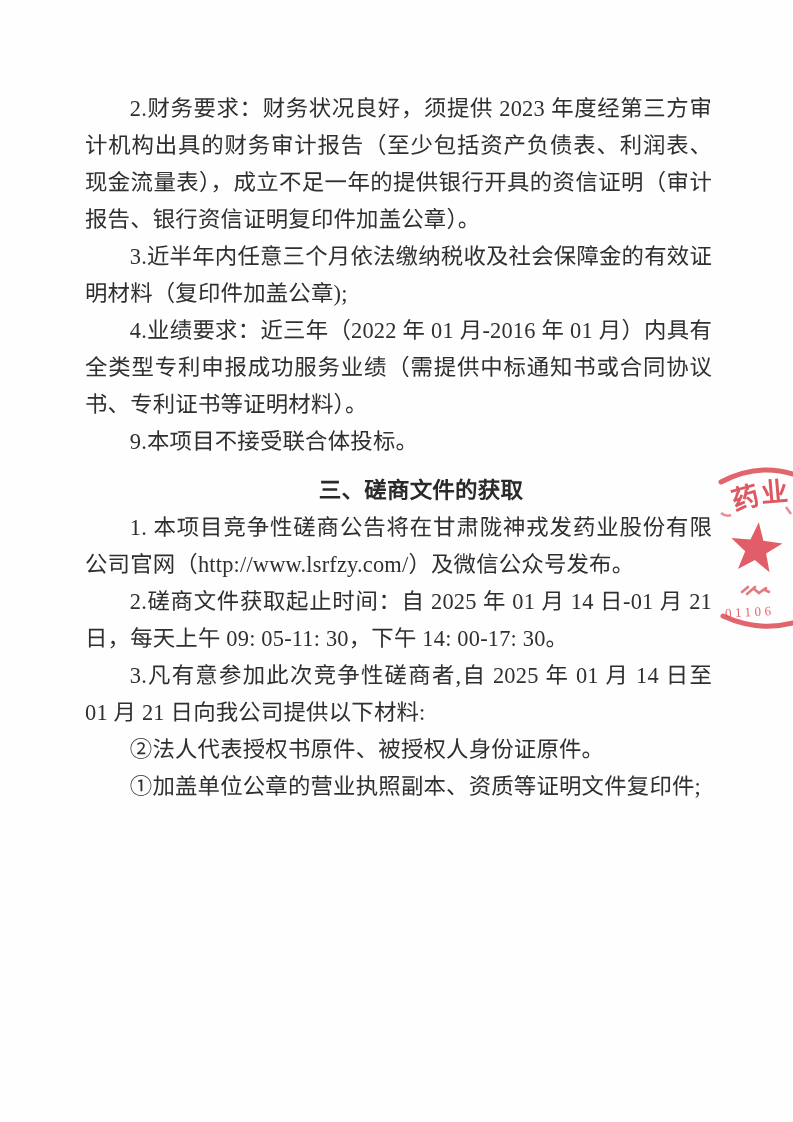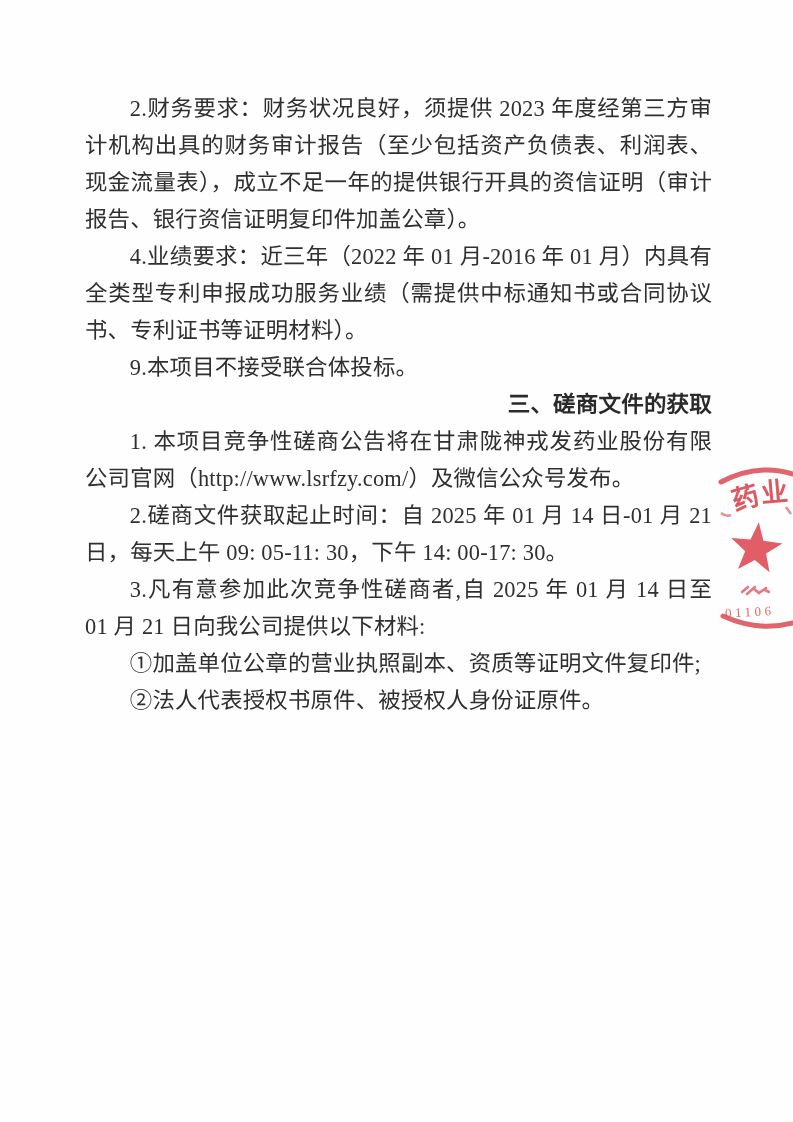--- a/index.html
+++ b/index.html
@@ -26,56 +26,57 @@
     color: #2f2f2f;
     text-align: justify;
     text-justify: inter-character;
     letter-spacing: 0.2px;
   }
   .content p {
     margin: 0;
     text-indent: 2em;
   }
   .content h3.section-heading {
-    margin: 0 0 0 0;
+    margin: 12px 0 0 0;
     text-indent: 2em;
     font-family: "Liberation Sans", "DejaVu Sans", sans-serif;
     font-weight: bold;
     font-size: 22.5px;
     line-height: 37px;
     color: #2a2a2a;
-    text-align: right;
+    text-align: center;
   }
   .seal {
     position: absolute;
     left: 713px;
     top: 455px;
     width: 80px;
     height: 180px;
     pointer-events: none;
   }
   .seal svg text {
     font-family: "Liberation Serif", "DejaVu Serif", serif;
   }
 </style>
 </head>
 <body>
 
 <div class="page">
 
   <div class="content">
     <p>2.财务要求：财务状况良好，须提供 2023 年度经第三方审计机构出具的财务审计报告（至少包括资产负债表、利润表、现金流量表），成立不足一年的提供银行开具的资信证明（审计报告、银行资信证明复印件加盖公章）。</p>
+    <p>3.近半年内任意三个月依法缴纳税收及社会保障金的有效证明材料（复印件加盖公章);</p>
     <p>4.业绩要求：近三年（2022 年 01 月-2016 年 01 月）内具有全类型专利申报成功服务业绩（需提供中标通知书或合同协议书、专利证书等证明材料）。</p>
     <p>9.本项目不接受联合体投标。</p>
     <h3 class="section-heading">三、磋商文件的获取</h3>
     <p>1. 本项目竞争性磋商公告将在甘肃陇神戎发药业股份有限公司官网（http://www.lsrfzy.com/）及微信公众号发布。</p>
     <p>2.磋商文件获取起止时间：自 2025 年 01 月 14 日-01 月 21 日，每天上午 09: 05-11: 30，下午 14: 00-17: 30。</p>
     <p>3.凡有意参加此次竞争性磋商者,自 2025 年 01 月 14 日至 01 月 21 日向我公司提供以下材料:</p>
+    <p>②法人代表授权书原件、被授权人身份证原件。</p>
     <p>①加盖单位公章的营业执照副本、资质等证明文件复印件;</p>
-    <p>②法人代表授权书原件、被授权人身份证原件。</p>
   </div>
 
   <div class="seal">
     <svg width="80" height="180" viewBox="0 0 80 180">
 
       <path d="M 8 27 Q 44 8 80 19" fill="none" stroke="#d9434d" stroke-width="5" stroke-linecap="round" opacity="0.82"></path>
       <path d="M 10 161 Q 45 177 80 168" fill="none" stroke="#d9434d" stroke-width="5" stroke-linecap="round" opacity="0.82"></path>
 
       <path d="M 8 58 q 5 4 10 2" fill="none" stroke="#d9434d" stroke-width="2.5" opacity="0.6"></path>
       <path d="M 73 52 l 5 7" fill="none" stroke="#d9434d" stroke-width="2.5" opacity="0.6"></path>

